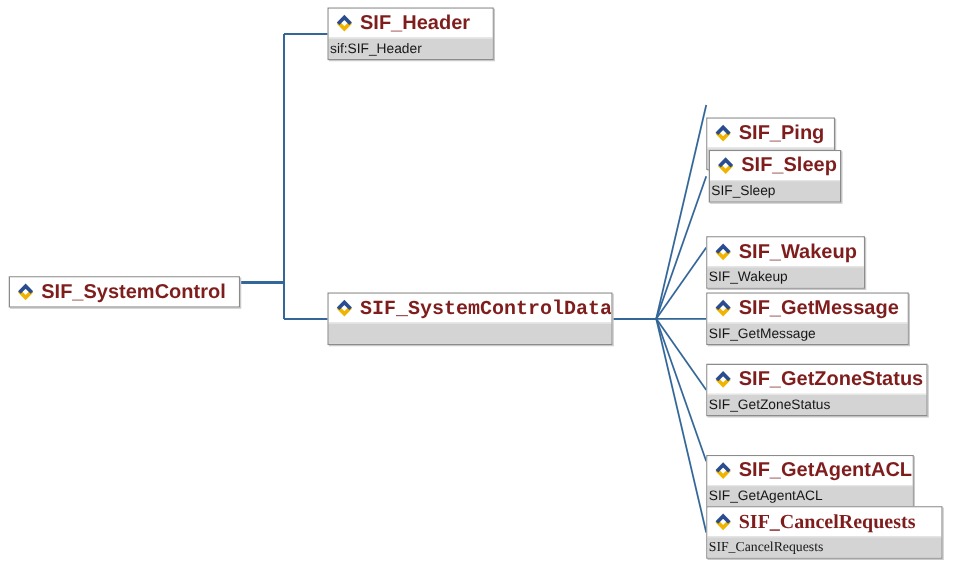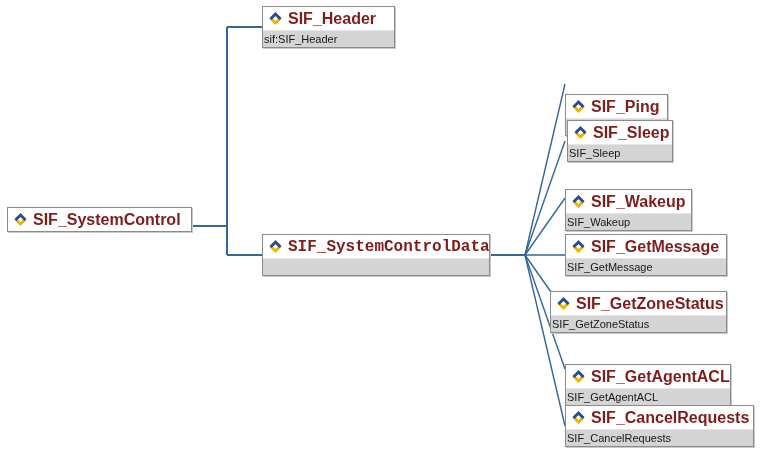--- a/index.html
+++ b/index.html
@@ -38,21 +38,21 @@
       <line x1="488" y1="255" x2="525" y2="255" class="o"></line>
       <line x1="525" y1="255" x2="565" y2="84" class="d"></line>
       <line x1="525" y1="255" x2="565" y2="141" class="d"></line>
       <line x1="525" y1="255" x2="565" y2="198" class="d"></line>
       <line x1="525" y1="255" x2="565" y2="255" class="d"></line>
       <line x1="525" y1="255" x2="565" y2="312" class="d"></line>
       <line x1="525" y1="255" x2="565" y2="369" class="d"></line>
       <line x1="525" y1="255" x2="565" y2="426" class="d"></line>
     </svg>
 
-<div class="node" style="left: 7px; top: 207px; width: 183px;">
+<div class="node" style="left: 7px; top: 221px; width: 183px;">
       <div class="node-title">
         <svg class="icon" viewBox="0 0 15 15">
           <polyline points="2.5,7 7.5,12 12.5,7" fill="none" style="stroke:var(--icon-gold)" stroke-width="3"></polyline>
           <polyline points="2.5,8 7.5,3 12.5,8" fill="none" style="stroke:var(--icon-blue)" stroke-width="3"></polyline>
           <rect x="6.2" y="6.2" width="2.6" height="2.6" fill="#ffffff" transform="rotate(45 7.5 7.5)"></rect>
         </svg>
         <span>SIF_SystemControl</span>
       </div>
     </div>
     <div class="node" style="left: 262px; top: 6px; width: 131px;">
@@ -114,21 +114,21 @@
       <div class="node-title">
         <svg class="icon" viewBox="0 0 15 15">
           <polyline points="2.5,7 7.5,12 12.5,7" fill="none" style="stroke:var(--icon-gold)" stroke-width="3"></polyline>
           <polyline points="2.5,8 7.5,3 12.5,8" fill="none" style="stroke:var(--icon-blue)" stroke-width="3"></polyline>
           <rect x="6.2" y="6.2" width="2.6" height="2.6" fill="#ffffff" transform="rotate(45 7.5 7.5)"></rect>
         </svg>
         <span>SIF_GetMessage</span>
       </div>
       <div class="node-sub">SIF_GetMessage</div>
     </div>
-    <div class="node" style="left: 550px; top: 291px; width: 175px;">
+    <div class="node" style="left: 565px; top: 291px; width: 175px;">
       <div class="node-title">
         <svg class="icon" viewBox="0 0 15 15">
           <polyline points="2.5,7 7.5,12 12.5,7" fill="none" style="stroke:var(--icon-gold)" stroke-width="3"></polyline>
           <polyline points="2.5,8 7.5,3 12.5,8" fill="none" style="stroke:var(--icon-blue)" stroke-width="3"></polyline>
           <rect x="6.2" y="6.2" width="2.6" height="2.6" fill="#ffffff" transform="rotate(45 7.5 7.5)"></rect>
         </svg>
         <span>SIF_GetZoneStatus</span>
       </div>
       <div class="node-sub">SIF_GetZoneStatus</div>
     </div>
@@ -136,21 +136,21 @@
       <div class="node-title">
         <svg class="icon" viewBox="0 0 15 15">
           <polyline points="2.5,7 7.5,12 12.5,7" fill="none" style="stroke:var(--icon-gold)" stroke-width="3"></polyline>
           <polyline points="2.5,8 7.5,3 12.5,8" fill="none" style="stroke:var(--icon-blue)" stroke-width="3"></polyline>
           <rect x="6.2" y="6.2" width="2.6" height="2.6" fill="#ffffff" transform="rotate(45 7.5 7.5)"></rect>
         </svg>
         <span>SIF_GetAgentACL</span>
       </div>
       <div class="node-sub">SIF_GetAgentACL</div>
     </div>
-    <div class="node" style="left: 565px; top: 405px; width: 187px;">
+    <div class="node" style="left: 565px; top: 405px; width: 187px; font-family: Liberation Serif, serif;">
       <div class="node-title">
         <svg class="icon" viewBox="0 0 15 15">
           <polyline points="2.5,7 7.5,12 12.5,7" fill="none" style="stroke:var(--icon-gold)" stroke-width="3"></polyline>
           <polyline points="2.5,8 7.5,3 12.5,8" fill="none" style="stroke:var(--icon-blue)" stroke-width="3"></polyline>
           <rect x="6.2" y="6.2" width="2.6" height="2.6" fill="#ffffff" transform="rotate(45 7.5 7.5)"></rect>
         </svg>
         <span>SIF_CancelRequests</span>
       </div>
       <div class="node-sub">SIF_CancelRequests</div>
     </div>

